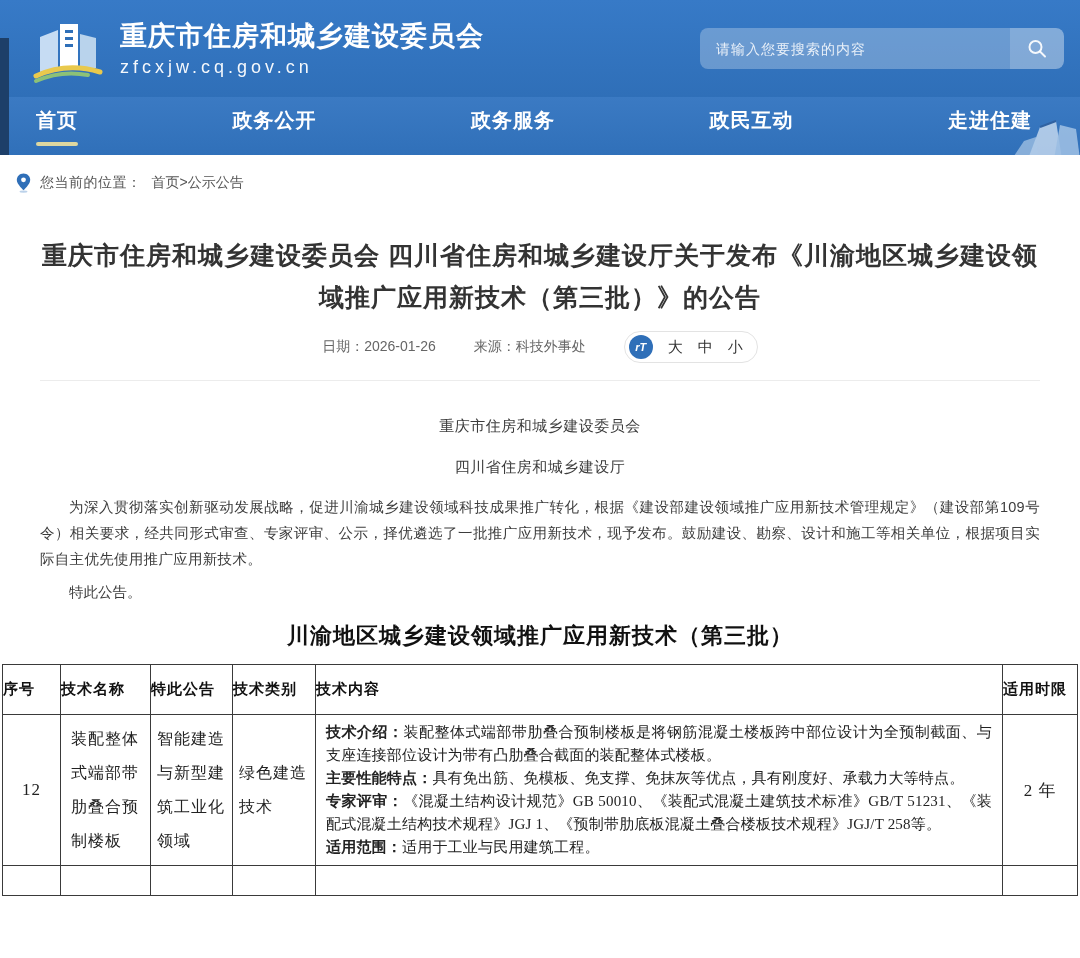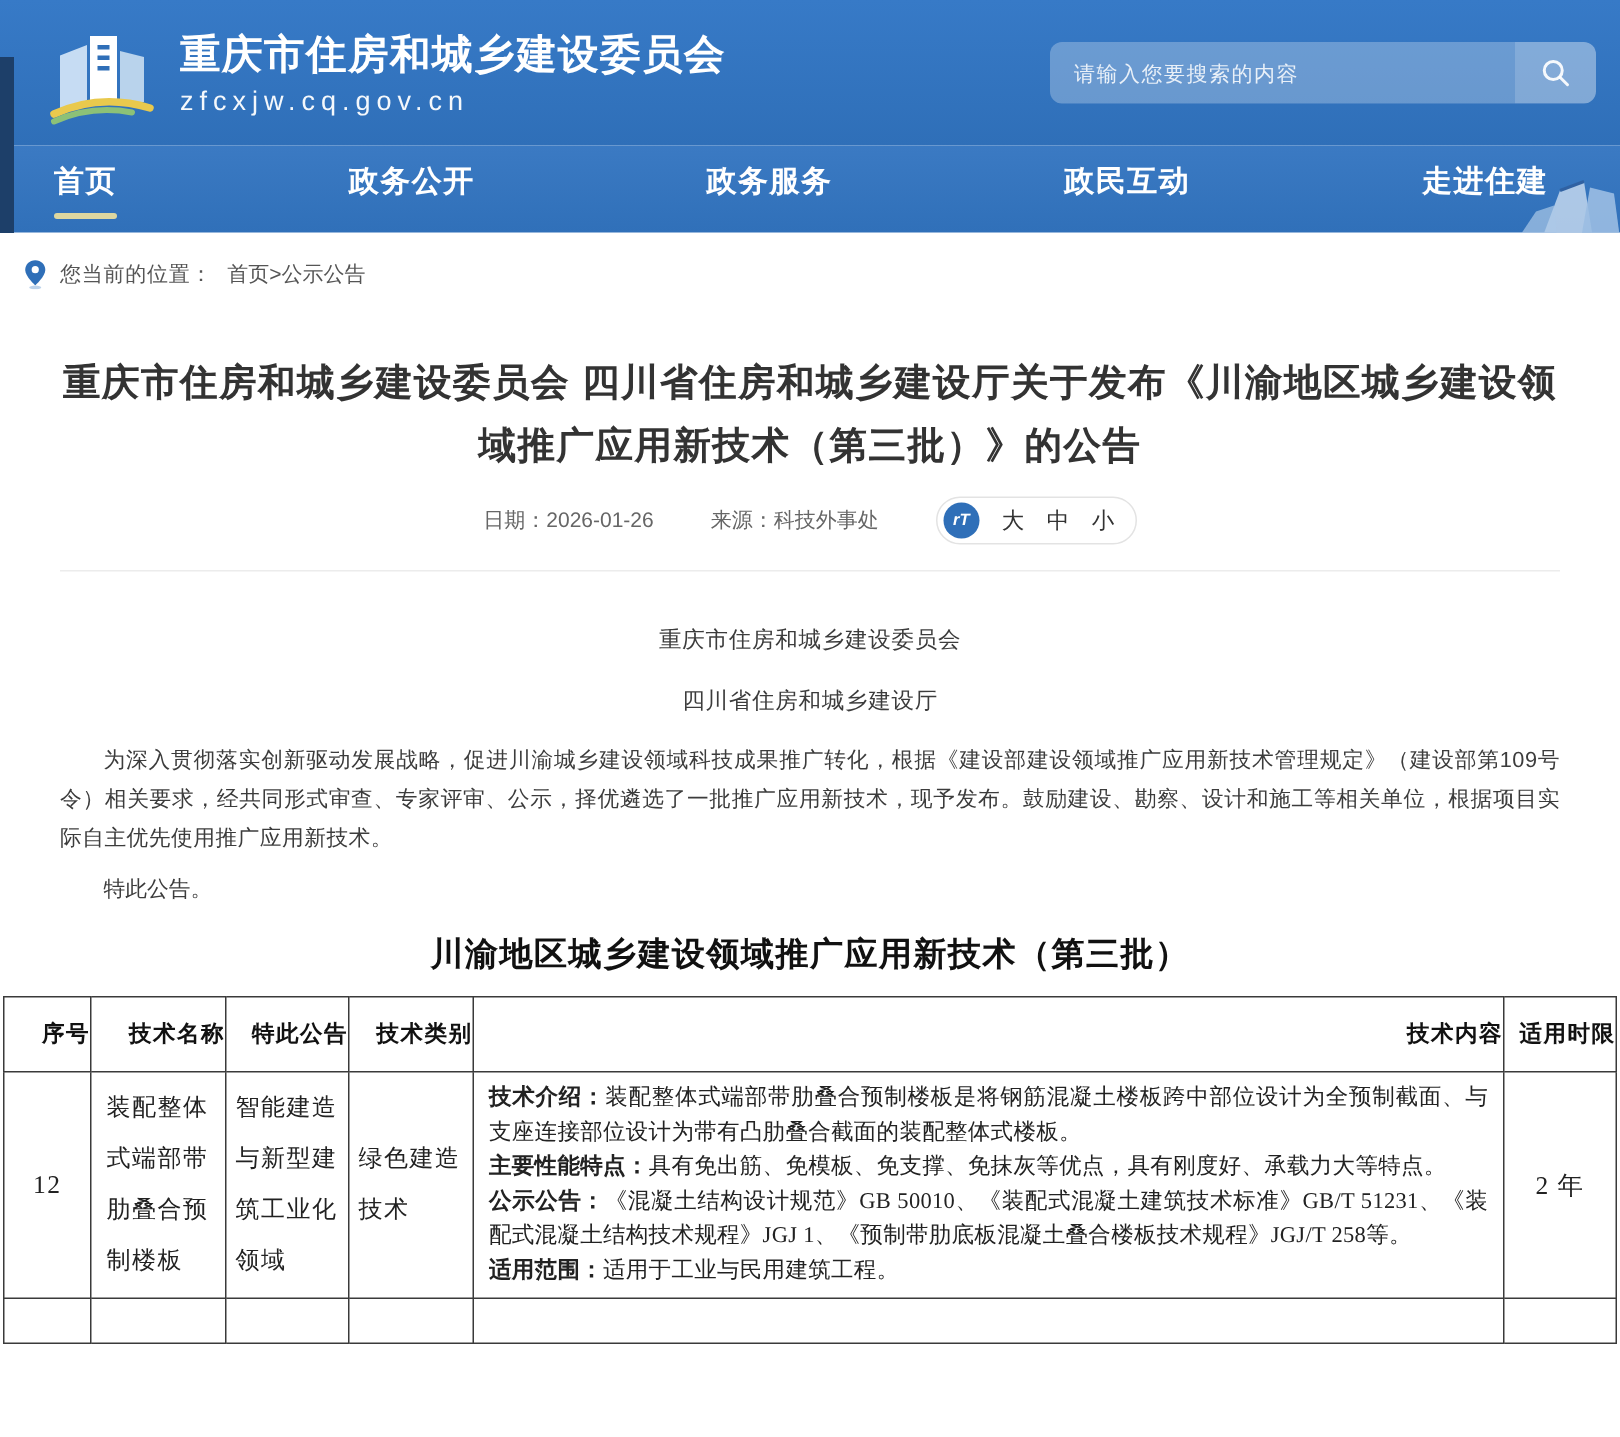--- a/index.html
+++ b/index.html
@@ -84,21 +84,21 @@
   .table-title {
     margin-top:19px; text-align:center; font-size:22px; font-weight:bold; color:#111;
     font-family:"Liberation Serif","DejaVu Serif",serif; letter-spacing:1px;
   }
   table.tech-table {
     margin:13px 2px 0; width:1076px; border-collapse:collapse; table-layout:fixed;
     font-family:"Liberation Serif","DejaVu Serif",serif;
   }
   .tech-table th, .tech-table td { border:1px solid #3a3a3a; }
   .tech-table th {
-    height:50px; font-size:15px; font-weight:bold; color:#111; text-align:right;
+    height:50px; font-size:15px; font-weight:bold; color:#111; text-align:left;
     font-family:"Liberation Sans","DejaVu Sans",sans-serif; letter-spacing:1px;
   }
   .tech-table td { vertical-align:middle; color:#222; }
   .cell-center { text-align:center; font-size:17px; letter-spacing:1px; }
   .cell-wrap { font-size:16px; line-height:34px; letter-spacing:1px; padding:0 6px; text-align:left; }
   td.cell-name { padding:0 10px; }
   .cell-content { vertical-align:top; padding:6px 10px; }
   .content-line { font-size:15px; line-height:23px; text-align:justify; letter-spacing:.2px; }
   .content-line b { font-weight:bold; }
   .next-row-sliver td { height:30px; }
@@ -224,21 +224,21 @@
   </thead>
   <tbody>
     <tr>
       <td class="cell-center">12</td>
       <td class="cell-wrap cell-name">装配整体式端部带肋叠合预制楼板</td>
       <td class="cell-wrap">智能建造与新型建筑工业化领域</td>
       <td class="cell-wrap">绿色建造技术</td>
       <td class="cell-content">
         <div class="content-line"><b>技术介绍：</b><span>装配整体式端部带肋叠合预制楼板是将钢筋混凝土楼板跨中部位设计为全预制截面、与支座连接部位设计为带有凸肋叠合截面的装配整体式楼板。</span></div>
         <div class="content-line"><b>主要性能特点：</b><span>具有免出筋、免模板、免支撑、免抹灰等优点，具有刚度好、承载力大等特点。</span></div>
-        <div class="content-line"><b>公示公告：</b><span>《混凝土结构设计规范》GB 50010、《装配式混凝土建筑技术标准》GB/T 51231、《装配式混凝土结构技术规程》JGJ 1、《预制带肋底板混凝土叠合楼板技术规程》JGJ/T 258等。</span></div>
+        <div class="content-line"><b>专家评审：</b><span>《混凝土结构设计规范》GB 50010、《装配式混凝土建筑技术标准》GB/T 51231、《装配式混凝土结构技术规程》JGJ 1、《预制带肋底板混凝土叠合楼板技术规程》JGJ/T 258等。</span></div>
         <div class="content-line"><b>适用范围：</b><span>适用于工业与民用建筑工程。</span></div>
       </td>
       <td class="cell-center">2 年</td>
     </tr>
     <tr class="next-row-sliver">
       <td></td>
         <td></td>
         <td></td>
         <td></td>
         <td></td>

